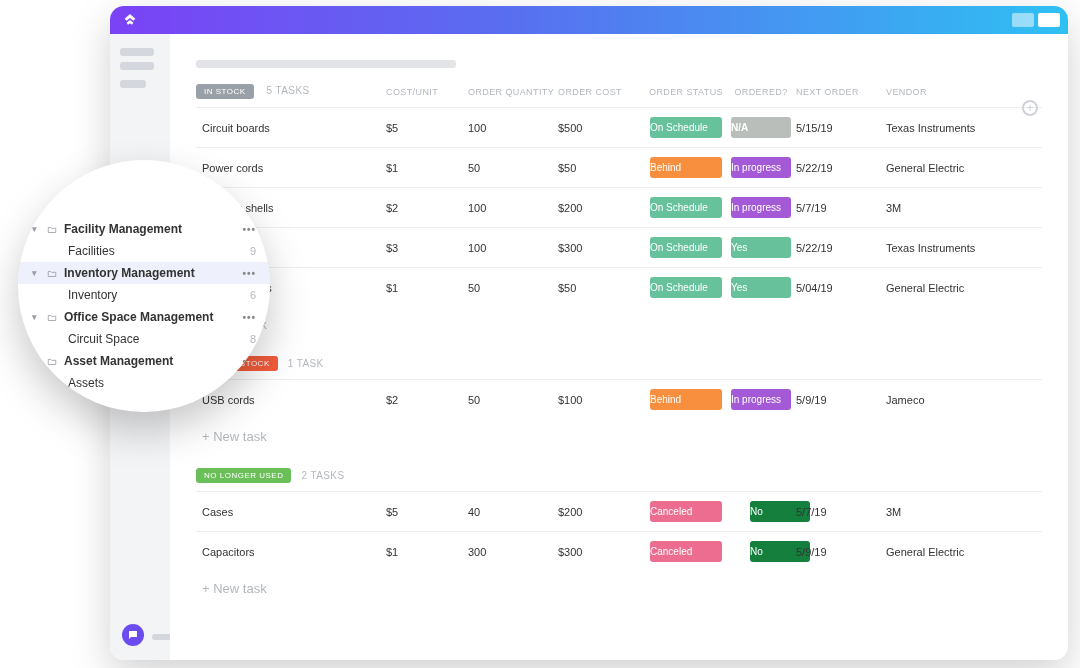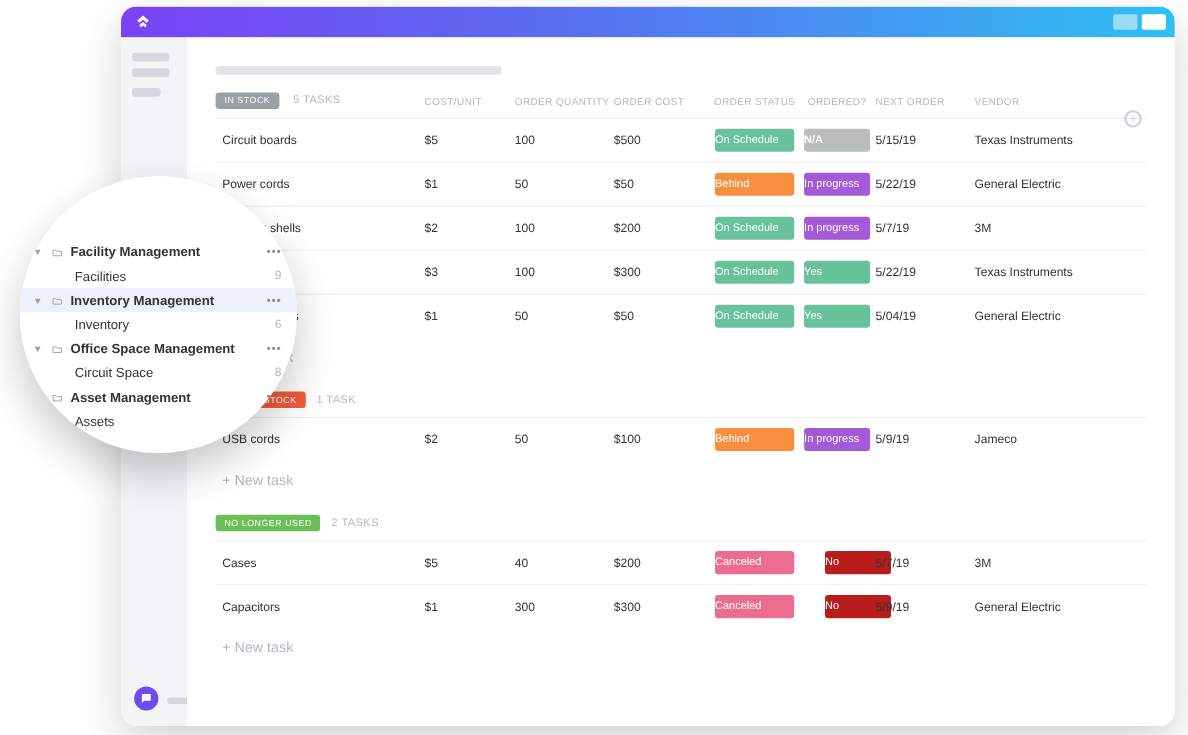--- a/index.html
+++ b/index.html
@@ -38,21 +38,21 @@
 .c-vendor { width:150px;}
 .row { display:flex; align-items:center; padding:9px 0; border-top:1px solid #edeef1;}
 .row .c-name { padding-left:6px;}
 .pill { display:inline-block; padding:5px 0; width:72px; text-align:left; font-size:10px; color:#fff; border-radius:3px;}
 .pill-sm { width:60px;}
 .p-green { background:#67c29c;}
 .p-orange { background:#f78f3f;}
 .p-purple { background:#a459d6;}
 .p-gray { background:#b9beba;font-weight:bold;}
 .p-pink { background:#ec6d8f;}
-.p-ltpink { background:#b91c1c;margin-left:24px;}
+.p-ltpink { background:#15803d;margin-left:24px;}
 .new-task { font-size:13px; color:#b3b7be; padding:10px 0 20px 6px; cursor:pointer;}
 .group-header { display:flex; align-items:center; padding:4px 0 8px 0;}
 .plus-circle { position:absolute; right:30px; top:66px; width:16px; height:16px; border-radius:50%; border:2px solid #cfd2d7; color:#cfd2d7; display:flex; align-items:center; justify-content:center; font-size:12px; line-height:0;}
 
 .lens { position:absolute; left:18px; top:160px; width:252px; height:252px; border-radius:50%; background:#fff; box-shadow: 0 18px 40px rgba(0,0,0,.22); overflow:hidden;}
 .lens-inner { position:absolute; left:0; right:0; top:46px; padding:12px 0;}
 .tree-item { display:flex; align-items:center; padding:4px 14px; font-size:12px; color:#333; gap:6px; position:relative;}
 .tree-item.parent { font-weight:600;}
 .tree-item.child { padding-left:50px; font-weight:400;}
 .tree-item .caret { width:8px; color:#9aa0a8; font-size:9px;}

